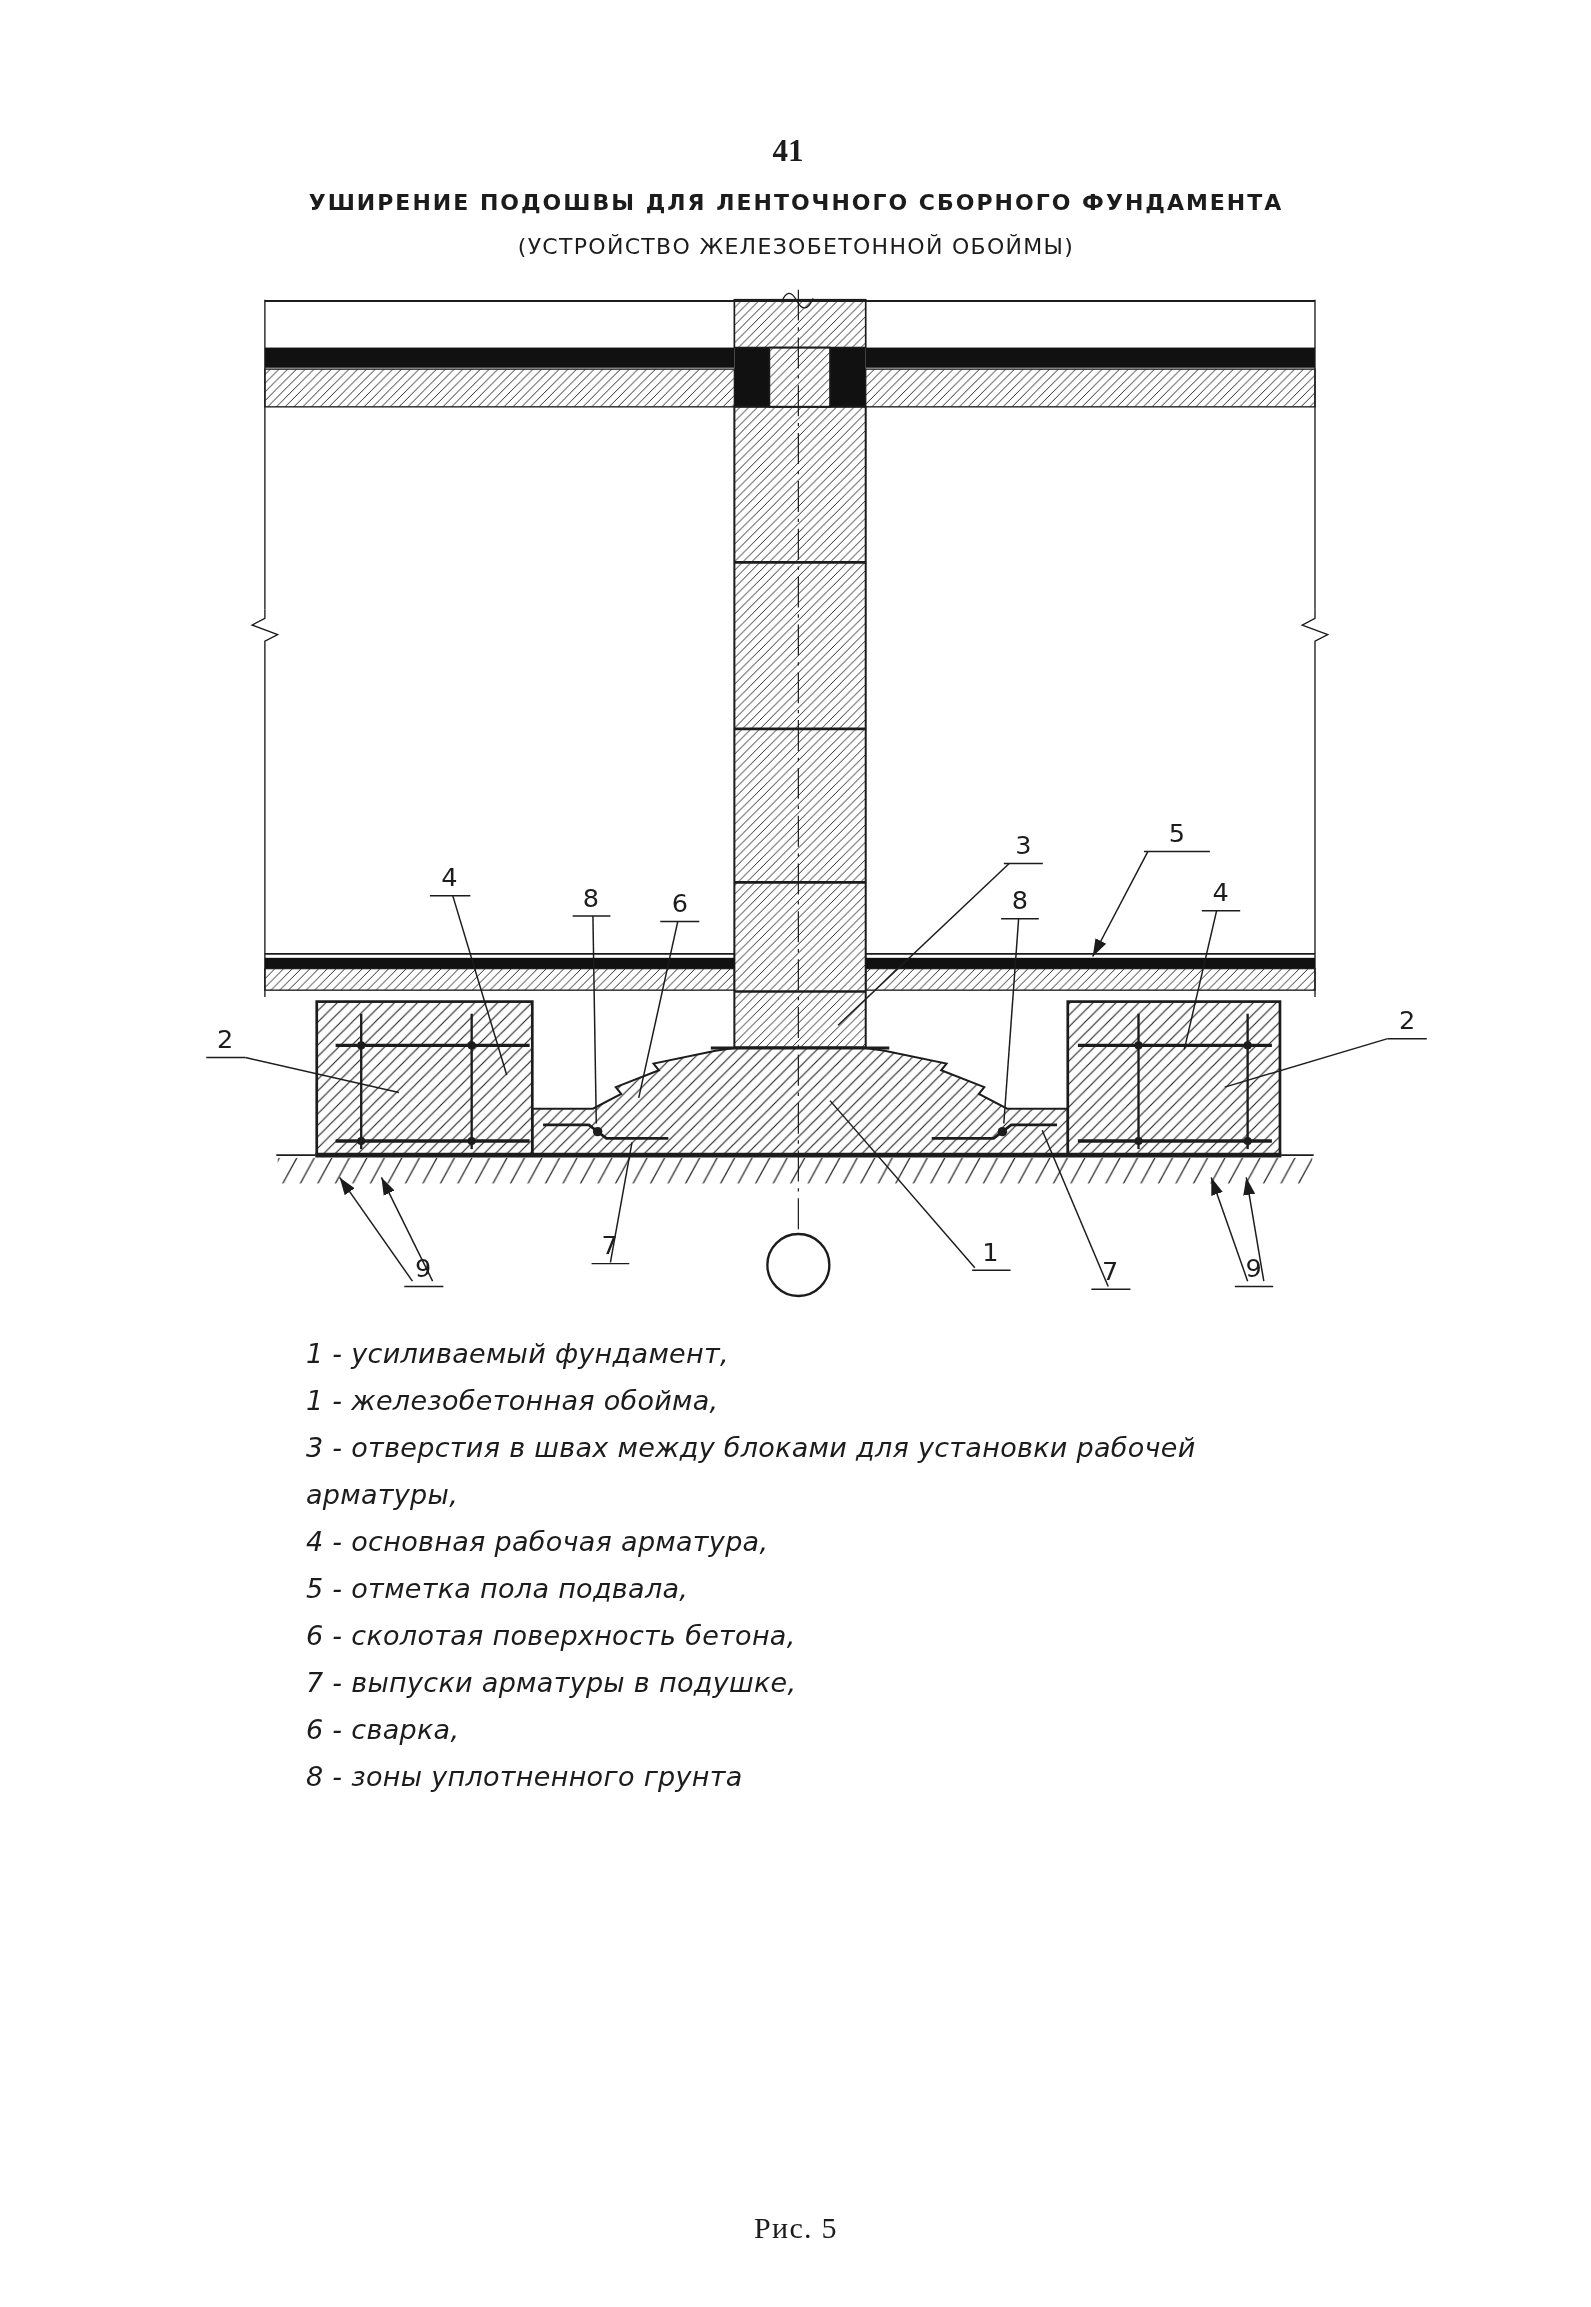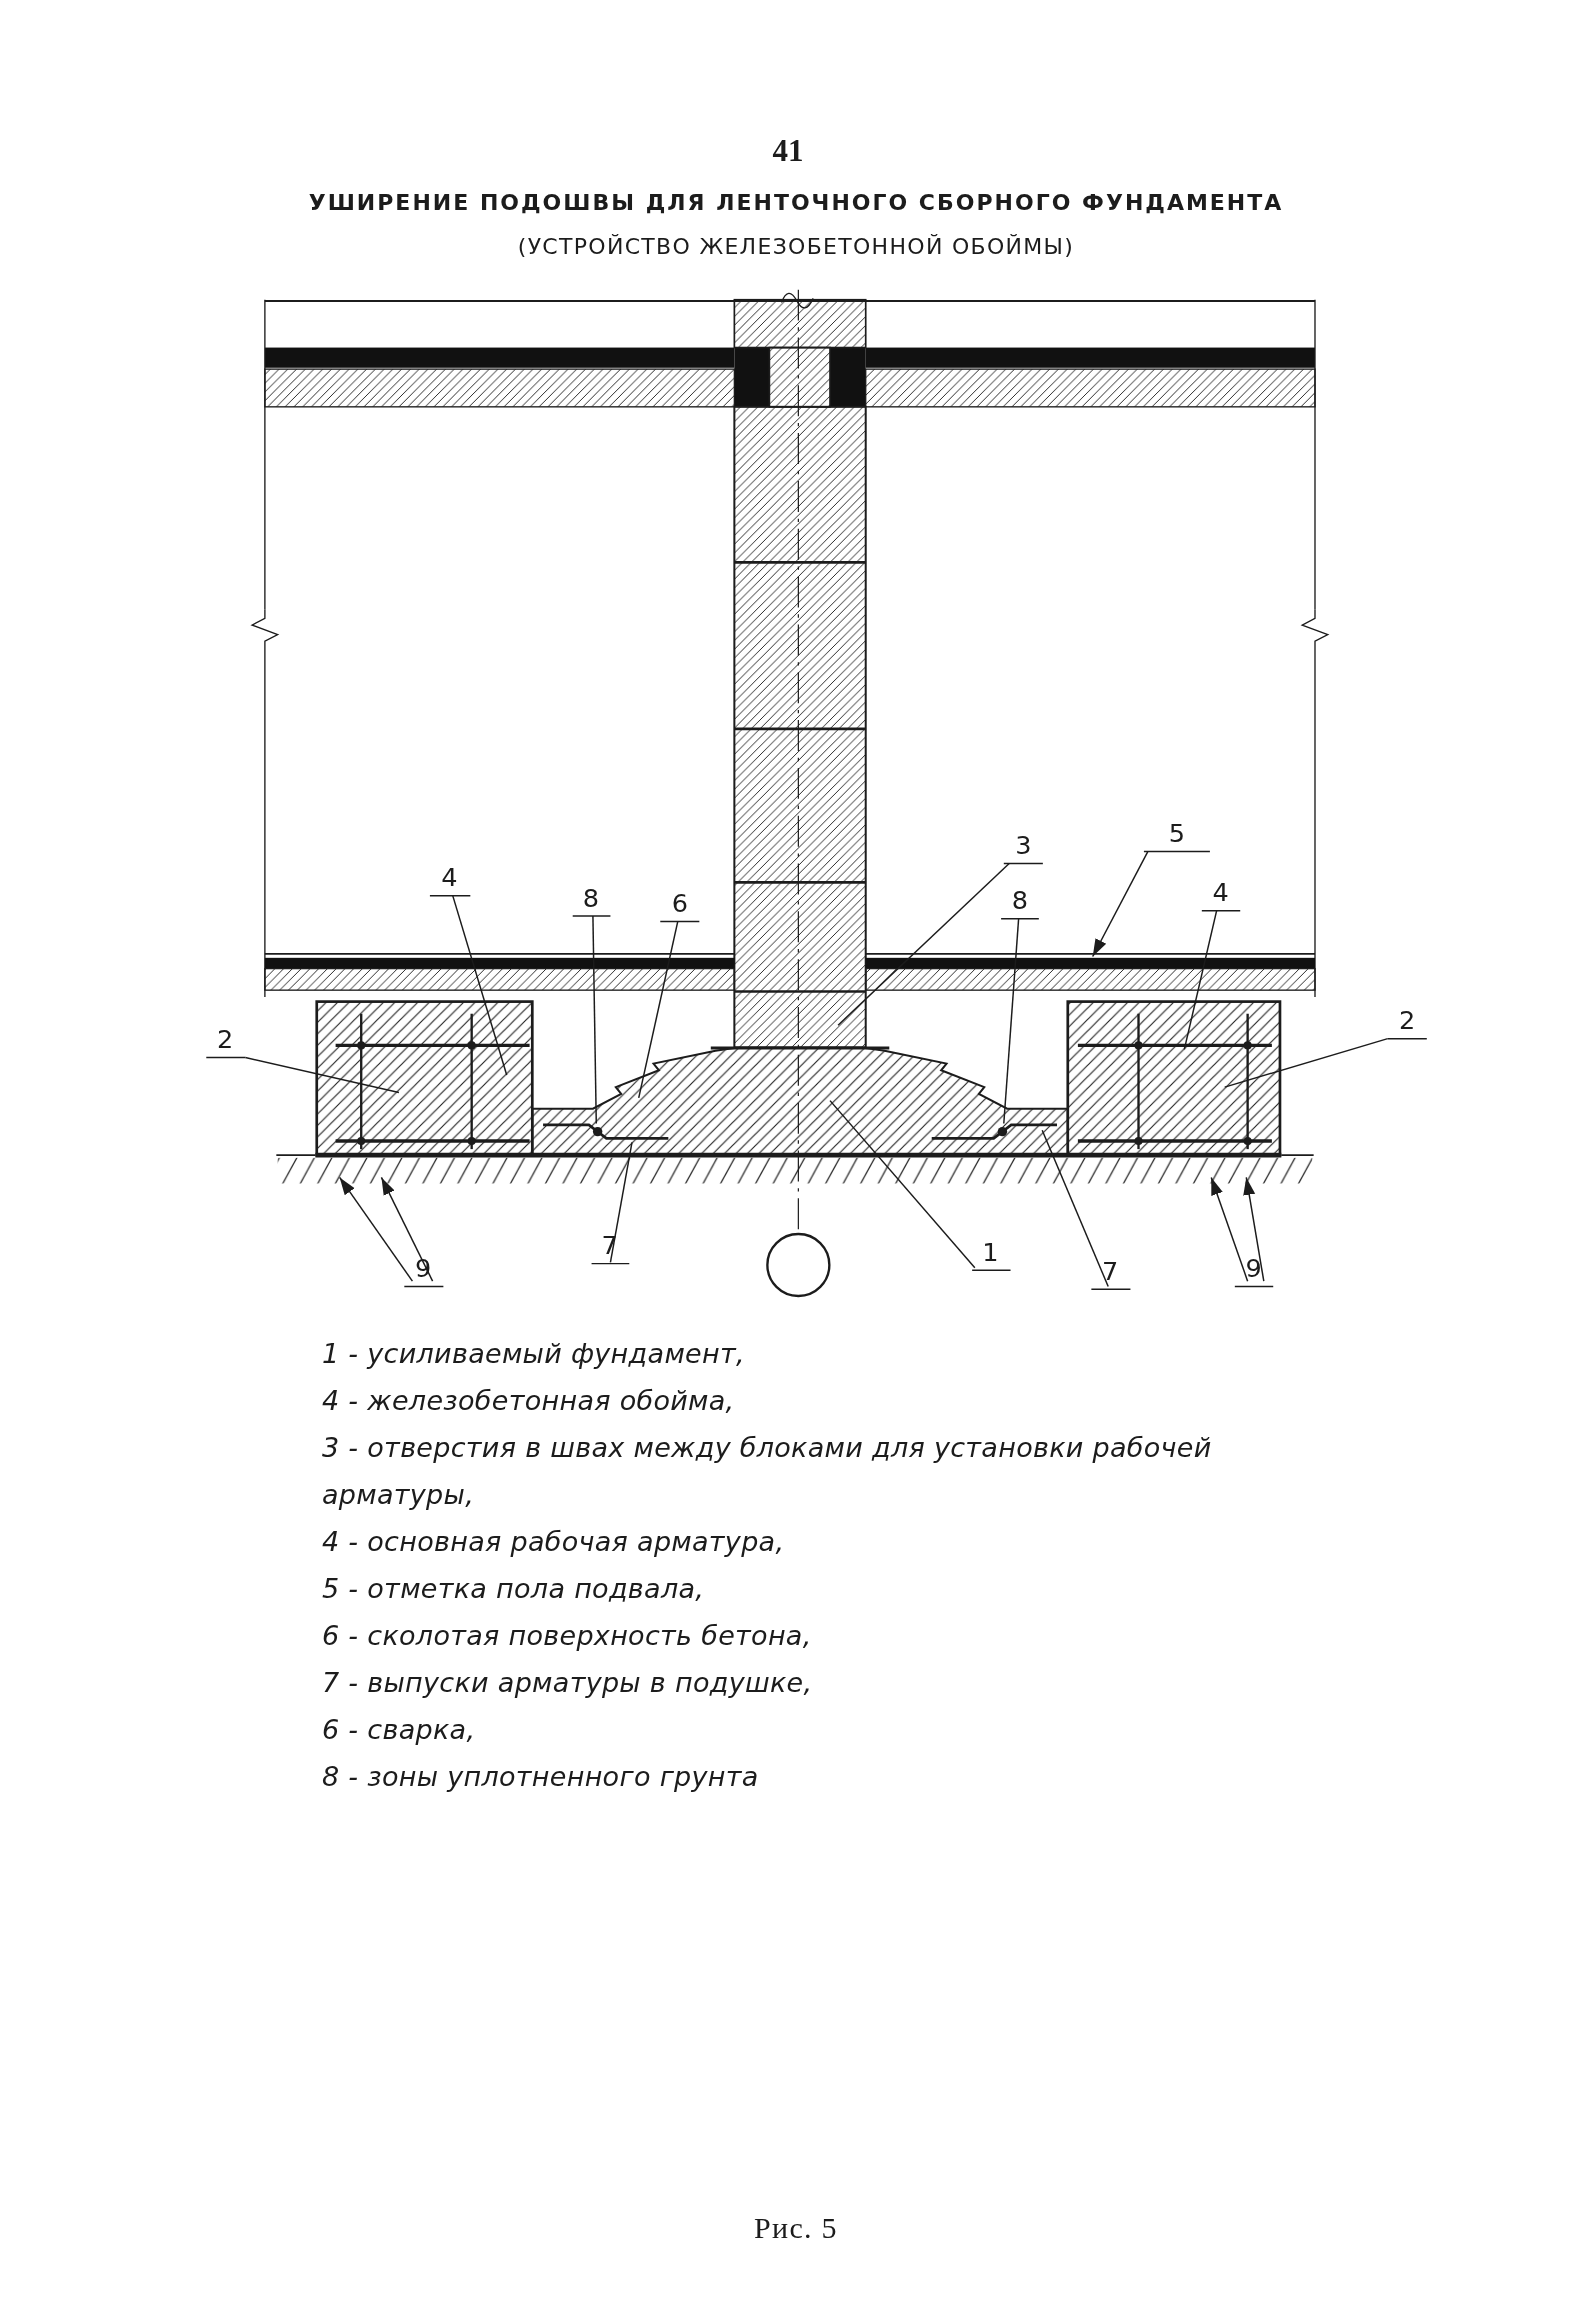--- a/index.html
+++ b/index.html
@@ -22,21 +22,20 @@
     font-size:22px;letter-spacing:2px;font-weight:500;
     white-space:nowrap;
   }
   .title-line.l1{top:190px;font-weight:bold;}
   .title-line.l2{top:234px;letter-spacing:1.3px;}
   .drawing-svg{position:absolute;left:0;top:0;width:1592px;height:2307px;}
   .legend{
     position:absolute;left:306px;top:1330px;width:990px;
     font-style:italic;font-size:27px;line-height:47px;
     letter-spacing:0.3px;
-    margin-left:16px;
   }
   .fig-caption{
     position:absolute;top:2211px;left:0;right:0;text-align:center;
     font-family:Liberation Serif, serif;font-size:30px;letter-spacing:1.3px;
   }
   .co{
     font-family:"DejaVu Sans",sans-serif;
     font-size:38px;fill:#1c1c1c;text-anchor:middle;
   }
 </style>
@@ -211,21 +210,21 @@
       <text class="co" x="628" y="1896">9</text>
       <text class="co" x="905" y="1862">7</text>
       <text class="co" x="1470" y="1872">1</text>
       <text class="co" x="1648" y="1900">7</text>
       <text class="co" x="1861" y="1896">9</text>
     </g>
   </svg>
 
   <div class="legend">
     <div class="legend-item">1 - усиливаемый фундамент,</div>
-    <div class="legend-item">4 - железобетонная обойма,</div>
+    <div class="legend-item">1 - железобетонная обойма,</div>
     <div class="legend-item">3 - отверстия в швах между блоками для установки рабочей арматуры,</div>
     <div class="legend-item">4 - основная рабочая арматура,</div>
     <div class="legend-item">5 - отметка пола подвала,</div>
     <div class="legend-item">6 - сколотая поверхность бетона,</div>
     <div class="legend-item">7 - выпуски арматуры в подушке,</div>
     <div class="legend-item">6 - сварка,</div>
     <div class="legend-item">8 - зоны уплотненного грунта</div>
   </div>
 
   <div class="fig-caption">Рис. 5</div>

